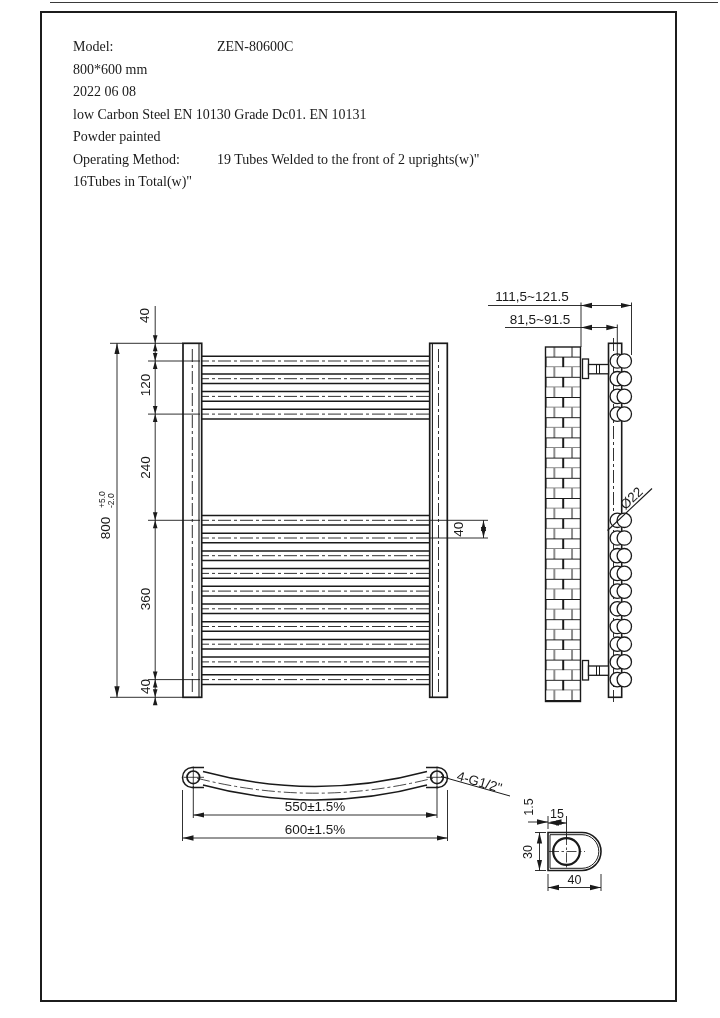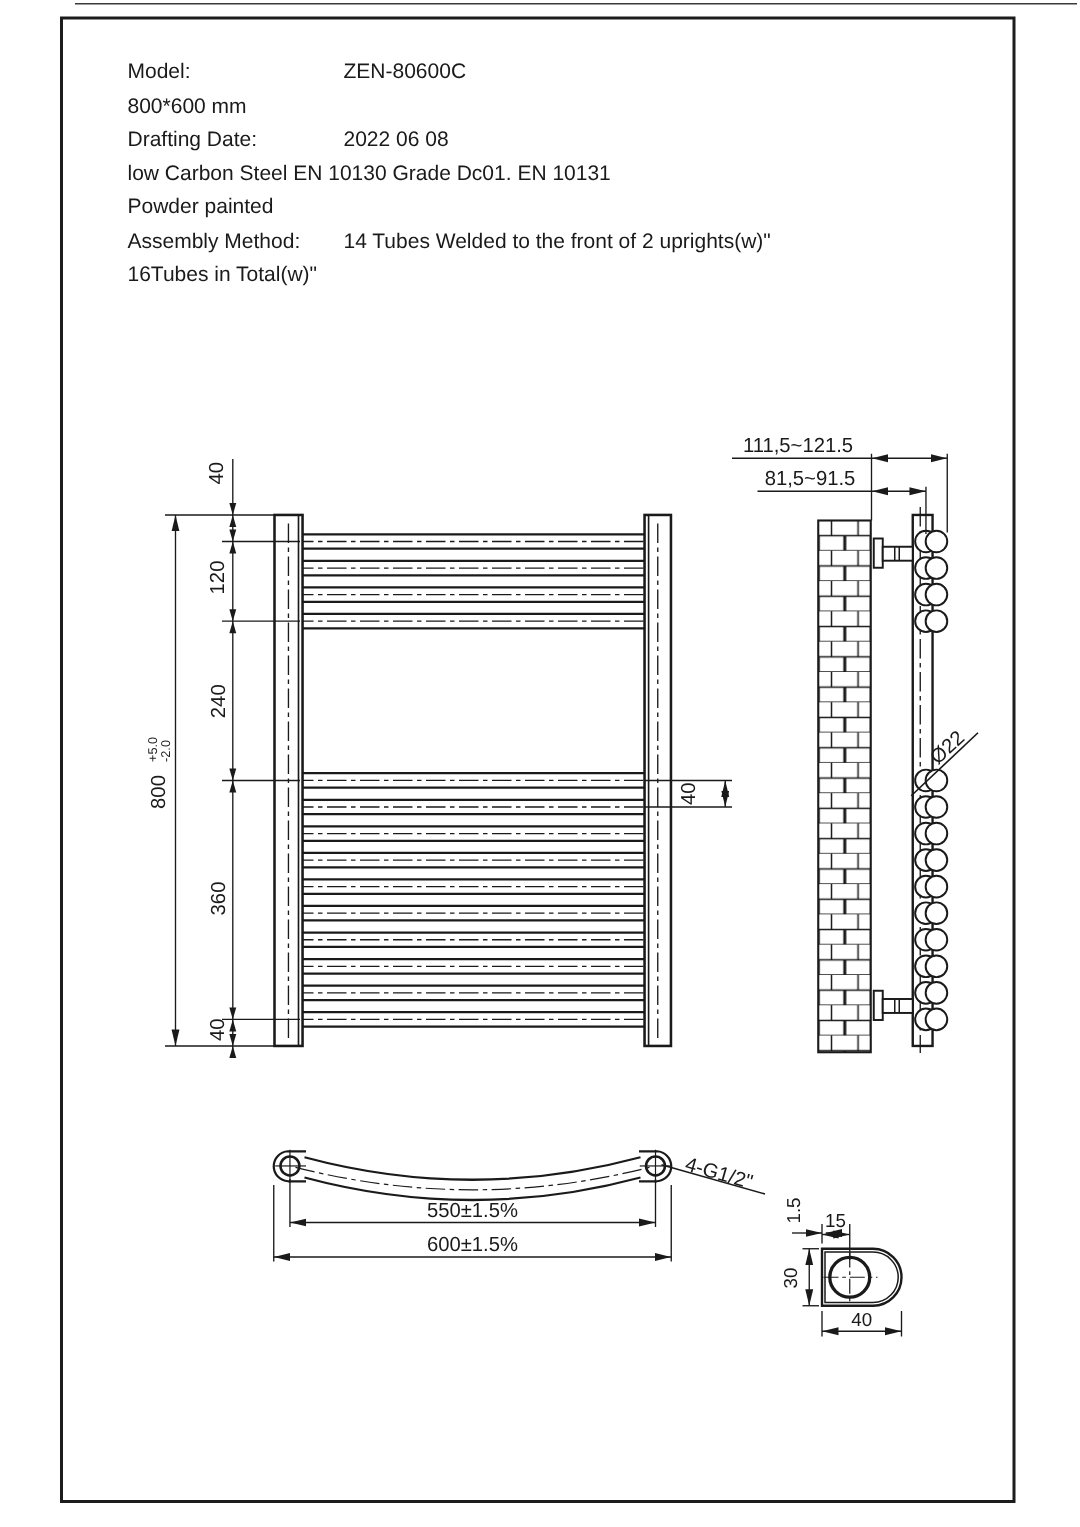--- a/index.html
+++ b/index.html
@@ -2,21 +2,21 @@
 <html><head>
 <meta charset="utf-8">
 <style>
   html,body{margin:0;padding:0;background:#ffffff;}
   .sheet{position:relative;width:720px;height:1018px;background:#fff;overflow:hidden;
          font-family:"Liberation Sans",sans-serif;color:#1a1a1a;}
   .border{position:absolute;left:40px;top:11px;width:637px;height:991px;
           border:2px solid #1c1c1c;box-sizing:border-box;}
   .edge-line{position:absolute;left:50px;top:2px;width:668px;height:0;
              border-top:1.5px solid #3a3a3a;}
-  .spec{position:absolute;left:85px;top:36px;font-family:Liberation Sans, sans-serif;
+  .spec{position:absolute;left:73px;top:36px;font-family:Liberation Serif, serif;
         font-size:14px;line-height:22.5px;white-space:nowrap;}
   .spec-row{display:flex;}
   .spec-label{width:144px;flex:0 0 144px;}
   svg{position:absolute;left:0;top:0;}
   svg text{font-family:"Liberation Sans",sans-serif;fill:#1a1a1a;}
   .dim{font-size:13.5px;}
   .dims{font-size:12.5px;}
 </style>
 </head>
 <body>
@@ -27,32 +27,31 @@
 
   <div class="spec">
     <div class="spec-row">
       <div class="spec-label">Model:</div>
       <div class="spec-value">ZEN-80600C</div>
     </div>
     <div class="spec-row">
       <div class="spec-value">800*600 mm</div>
     </div>
     <div class="spec-row">
-      <div class="spec-label">Drafting Date:</div>
       <div class="spec-value">2022 06 08</div>
     </div>
     <div class="spec-row">
       <div class="spec-value">low Carbon Steel  EN 10130 Grade Dc01. EN 10131</div>
     </div>
     <div class="spec-row">
       <div class="spec-value">Powder painted</div>
     </div>
     <div class="spec-row">
-      <div class="spec-label">Assembly Method:</div>
-      <div class="spec-value">14 Tubes Welded to the front of 2 uprights(w)"</div>
+      <div class="spec-label">Operating Method:</div>
+      <div class="spec-value">19 Tubes Welded to the front of 2 uprights(w)"</div>
     </div>
     <div>16Tubes in Total(w)"</div>
   </div>
 
   <svg width="720" height="1018" viewBox="0 0 720 1018">
     <defs>
       <marker id="arr" viewBox="0 0 10 6" refX="10" refY="3" markerWidth="11" markerHeight="7" markerUnits="userSpaceOnUse" orient="auto-start-reverse">
         <path d="M10,3 L0,0.6 L0,5.4 Z" fill="#1a1a1a"></path>
       </marker>
       <g id="cap">

